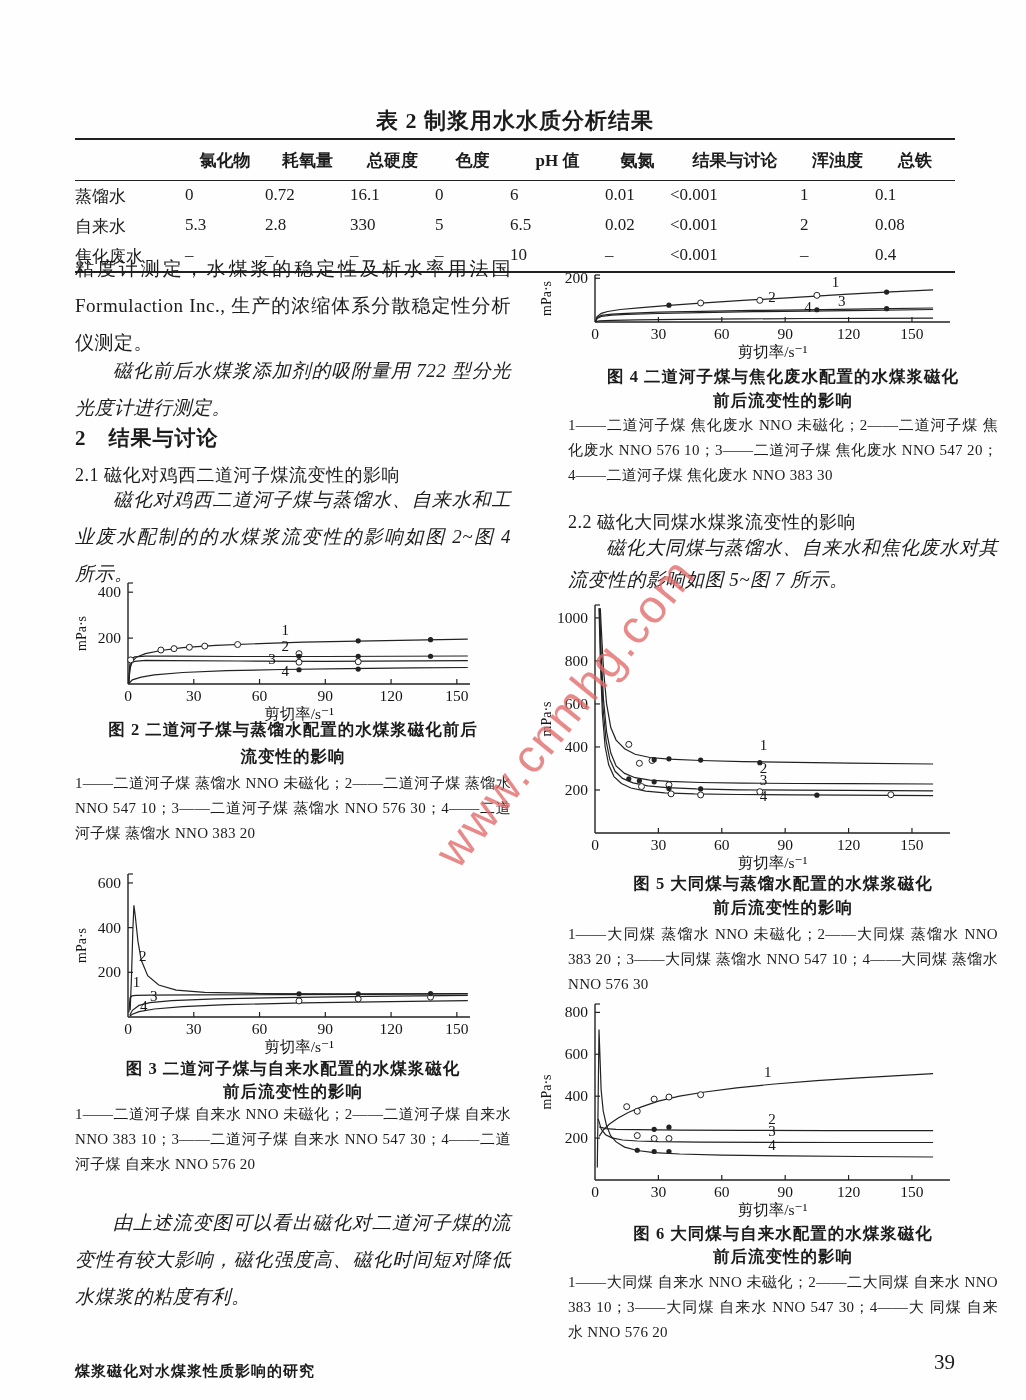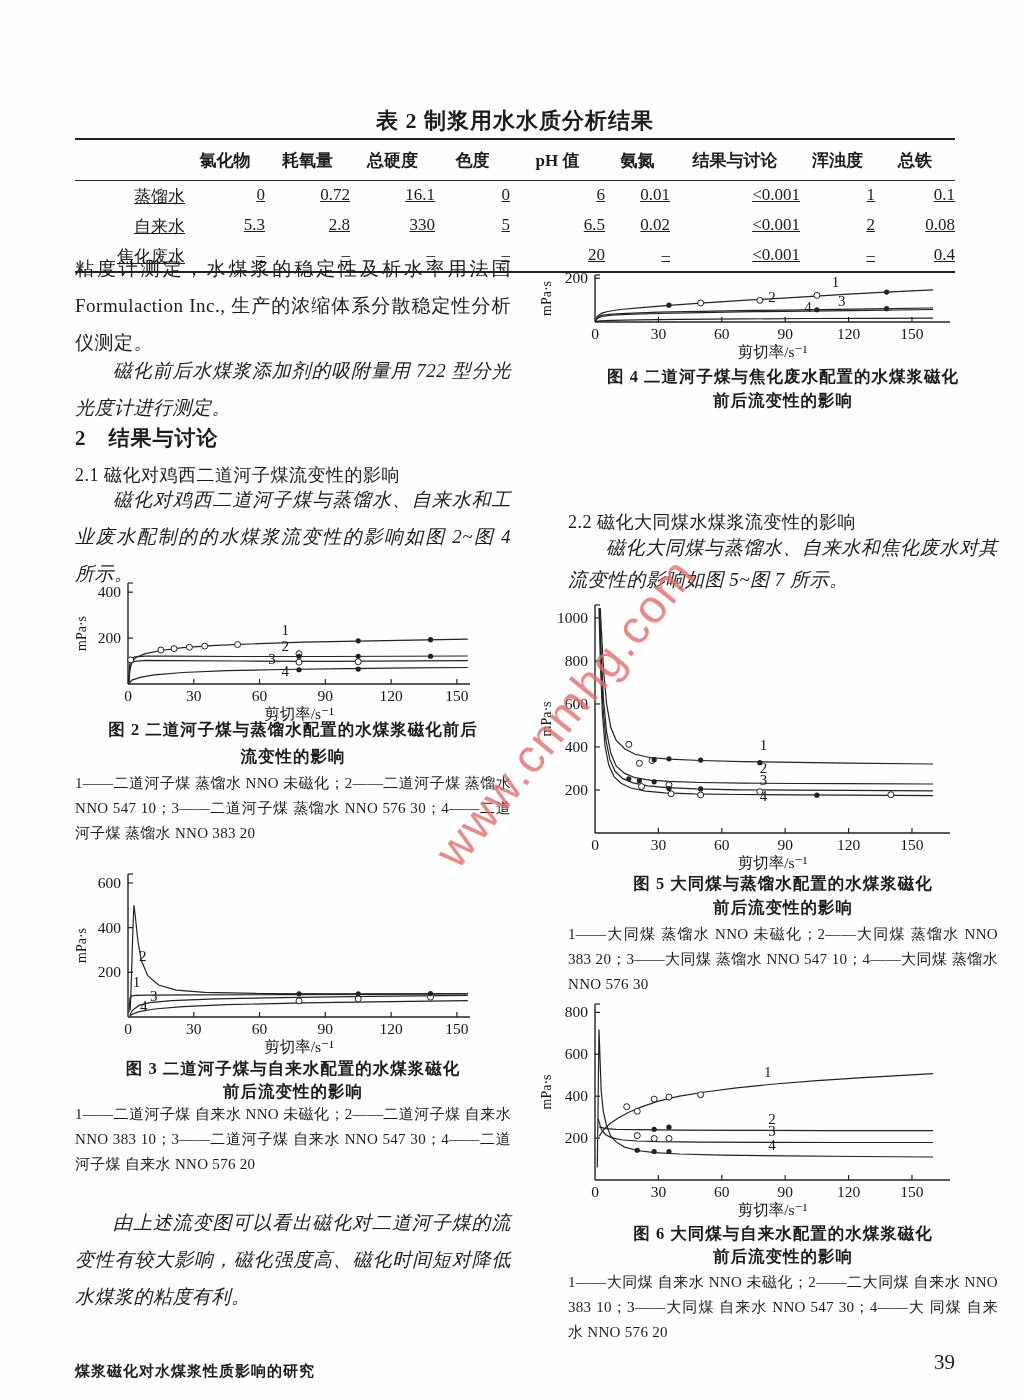--- a/index.html
+++ b/index.html
@@ -12,21 +12,21 @@
   .abs { position:absolute; }
   
   .tbl-title { left:75px; top:106px; width:880px; text-align:center;
     font-size:22px; font-weight:bold; letter-spacing:1px; }
   .tbl { left:75px; top:138px; width:880px;
     border-top:2.5px solid #222; border-bottom:2.5px solid #222; font-size:17px; }
   .tbl-head { display:grid; grid-template-columns:110px 80px 85px 85px 75px 95px 65px 130px 75px 80px;
     border-bottom:1.5px solid #222; }
   .tbl-head > div { text-align:center; padding:9px 0 8px; font-weight:bold; }
   .tbl-row { display:grid; grid-template-columns:110px 80px 85px 85px 75px 95px 65px 130px 75px 80px; }
-  .tbl-row > div { text-align:right; padding:4px 0 3px;text-decoration:underline; }
+  .tbl-row > div { text-align:left; padding:4px 0 3px; }
   
   .para { font-size:19px; line-height:37px; text-align:justify; letter-spacing:0.5px; }
   .ind { text-indent:2em;font-style:italic; }
   .lcol { left:75px; width:436px; }
   .rcol { left:532px; width:430px;margin-left:36px; }
   .h-big { font-size:21px; font-weight:bold; letter-spacing:1px; }
   .h-sub { font-size:18px; font-weight:normal; letter-spacing:0.5px; }
   .caption { font-size:16.5px; font-weight:bold; text-align:center; letter-spacing:1px; }
   .legend { font-size:15px; line-height:25px; text-align:justify; letter-spacing:0.3px; }
   
@@ -85,21 +85,21 @@
         <div>&lt;0.001</div>
         <div>2</div>
         <div>0.08</div>
       </div>
       <div class="tbl-row">
         <div>焦化废水</div>
         <div>–</div>
         <div>–</div>
         <div>–</div>
         <div>–</div>
-        <div>20</div>
+        <div>10</div>
         <div>–</div>
         <div>&lt;0.001</div>
         <div>–</div>
         <div>0.4</div>
       </div>
     </div>
 
   <div class="abs lcol para" style="top:250px">粘度计测定，水煤浆的稳定性及析水率用法国 Formulaction Inc., 生产的浓缩体系分散稳定性分析仪测定。</div>
   <div class="abs lcol para ind" style="top:352px">磁化前后水煤浆添加剂的吸附量用 722 型分光光度计进行测定。</div>
   <div class="abs lcol h-big" style="top:424px">2　结果与讨论</div>
@@ -236,20 +236,21 @@
         <circle cx="224.82142857142858" cy="38.35813953488372" r="3" fill="#fefefe" stroke="#222" stroke-width="1"></circle>
         <circle cx="281.875" cy="33.330232558139535" r="3" fill="#fefefe" stroke="#222" stroke-width="1"></circle>
         <circle cx="133.95833333333334" cy="43.16744186046512" r="2.6" fill="#222"></circle>
         <circle cx="351.60714285714283" cy="30.051162790697674" r="2.6" fill="#222"></circle>
         <circle cx="281.875" cy="47.75813953488372" r="2.6" fill="#222"></circle>
         <circle cx="351.60714285714283" cy="46.665116279069764" r="2.6" fill="#222"></circle>
       </svg>
     </div>
   <div class="abs rcol caption" style="top:366px">图 4  二道河子煤与焦化废水配置的水煤浆磁化</div>
   <div class="abs rcol caption" style="top:390px">前后流变性的影响</div>
+  <div class="abs rcol legend" style="top:413px">1——二道河子煤  焦化废水  NNO  未磁化；2——二道河子煤 焦化废水  NNO  576  10；3——二道河子煤  焦化废水  NNO 547  20；4——二道河子煤  焦化废水  NNO  383  30</div>
 
   <div class="abs rcol h-sub" style="top:510px">2.2  磁化大同煤水煤浆流变性的影响</div>
   <div class="abs rcol para ind" style="top:532px; line-height:32px">磁化大同煤与蒸馏水、自来水和焦化废水对其流变性的影响如图 5~图 7 所示。</div>
 
   <div class="abs chart" style="left:535px; top:594px">
       <svg width="425" height="285">
         <line x1="60" y1="11" x2="60" y2="239" stroke="#222" stroke-width="1.4"></line>
         <line x1="60" y1="239" x2="415" y2="239" stroke="#222" stroke-width="1.4"></line>
         <line x1="60" y1="11" x2="65" y2="11" stroke="#222" stroke-width="1.2"></line>
         <line x1="60" y1="195.98113207547172" x2="65" y2="195.98113207547172" stroke="#222" stroke-width="1.2"></line>

